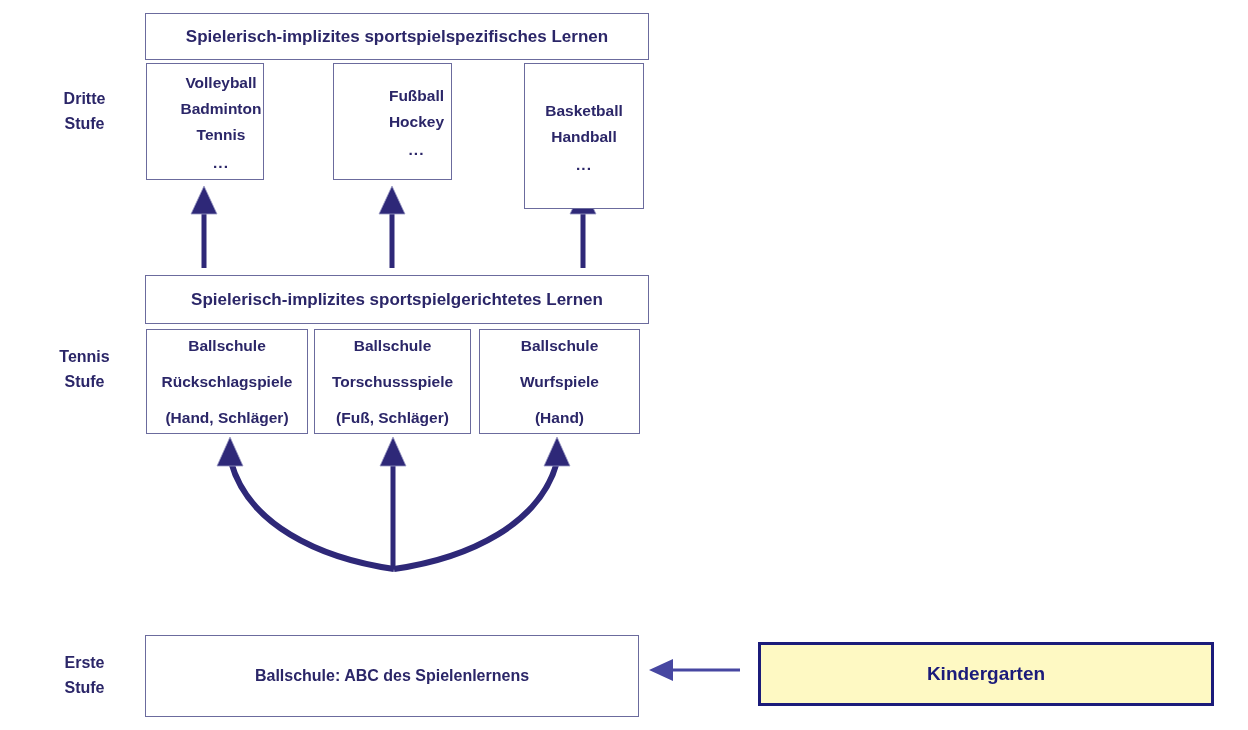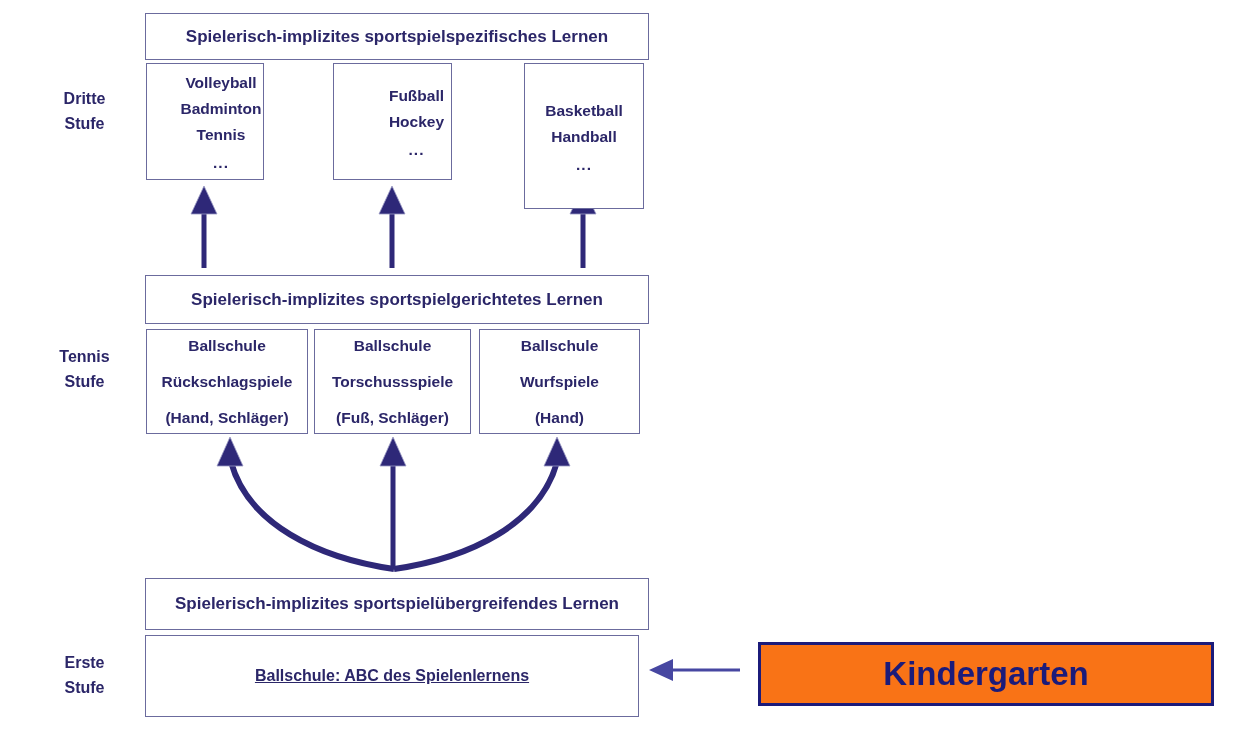--- a/index.html
+++ b/index.html
@@ -34,27 +34,27 @@
     position: absolute;
     width: 95px;
     text-align: center;
     font-weight: bold;
     font-size: 16px;
     line-height: 25px;
   }
   .kg-box {
     position: absolute;
     box-sizing: border-box;
-    background: #f97316;
+    background: #fef9c3;
     border: 3px solid #1b1b7a;
     display: flex;
     align-items: center;
     justify-content: center;
     font-weight: bold;
-    font-size: 33px;
+    font-size: 19px;
     color: #1b1b7a;
   }
 </style>
 </head>
 <body>
 
 <div class="canvas">
 
   <svg class="arrows-layer" width="1248" height="730" viewBox="0 0 1248 730">
 
@@ -137,25 +137,22 @@
     <div>Ballschule</div>
     <div>Torschussspiele</div>
     <div>(Fuß, Schläger)</div>
   </div>
   <div class="box stage2-box" style="left:479px; top:329px; width:161px; height:105px;">
     <div>Ballschule</div>
     <div>Wurfspiele</div>
     <div>(Hand)</div>
   </div>
 
-  <div class="box header-box" style="left:145px; top:570px; width:504px; height:52px;">
-    <div>Spielerisch-implizites sportspielübergreifendes Lernen</div>
-  </div>
 
-  <div class="box abc-box" style="left:145px; top:635px; width:494px; height:82px;text-decoration:underline;">
+  <div class="box abc-box" style="left:145px; top:635px; width:494px; height:82px;">
     <div>Ballschule: ABC des Spielenlernens</div>
   </div>
 
   <div class="kg-box" style="left:758px; top:642px; width:456px; height:64px;">
     <div>Kindergarten</div>
   </div>
 
 </div>
 
 </body></html>

